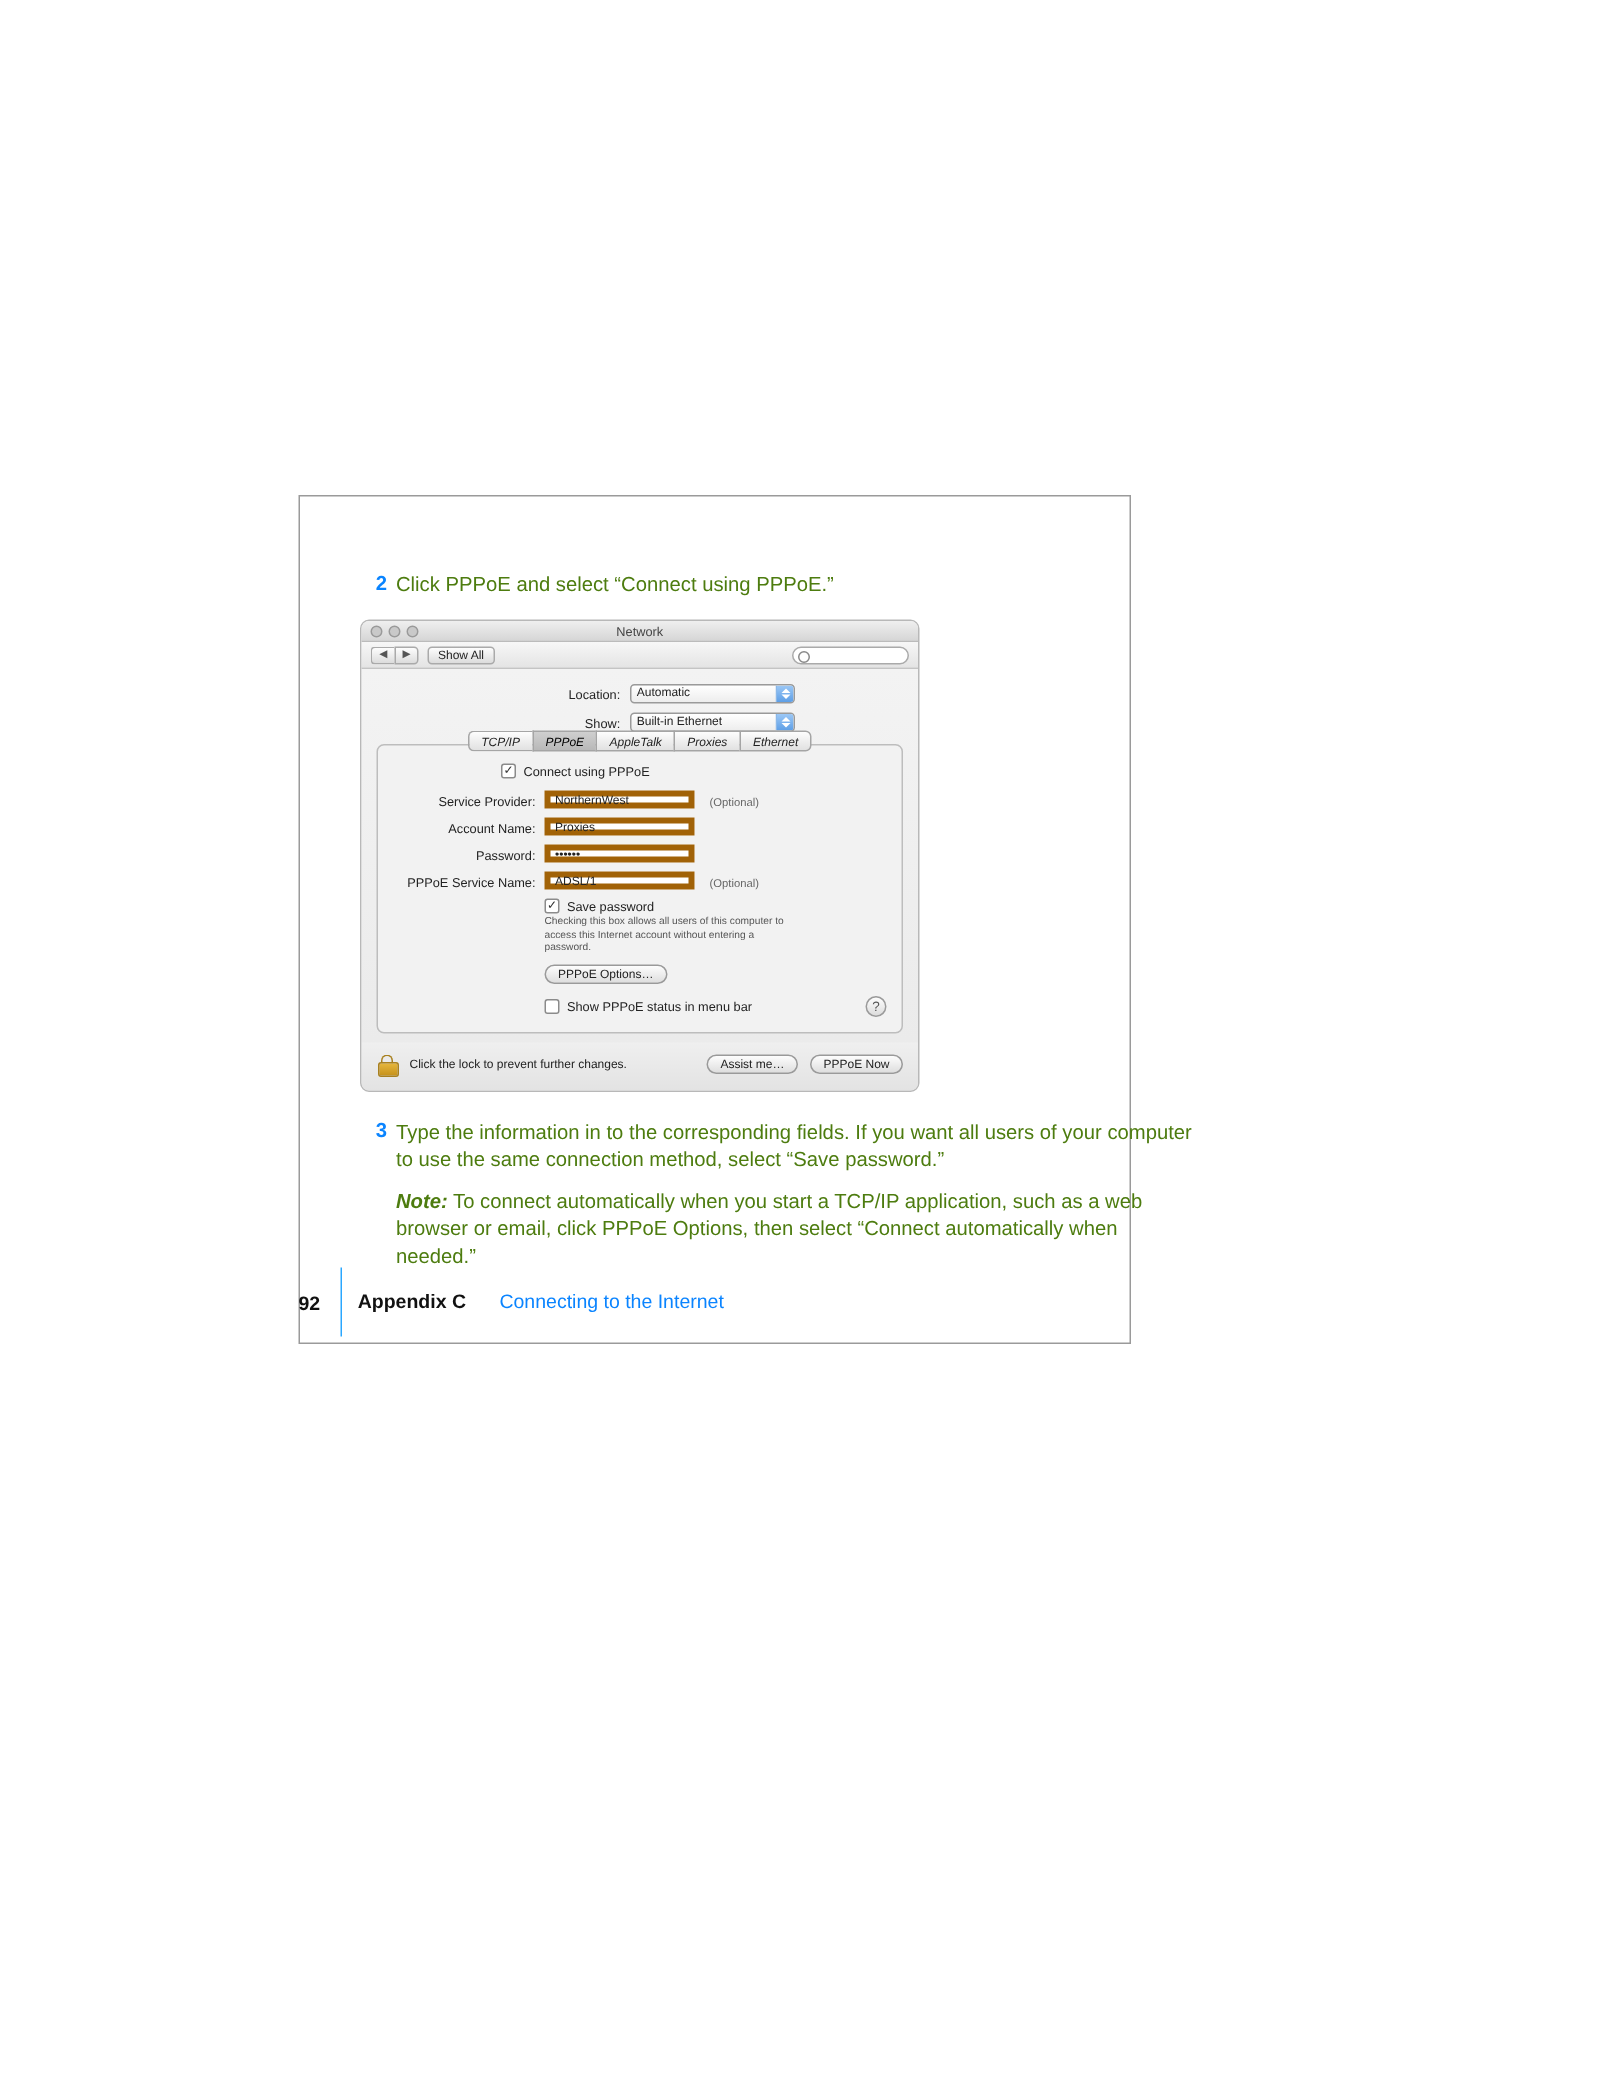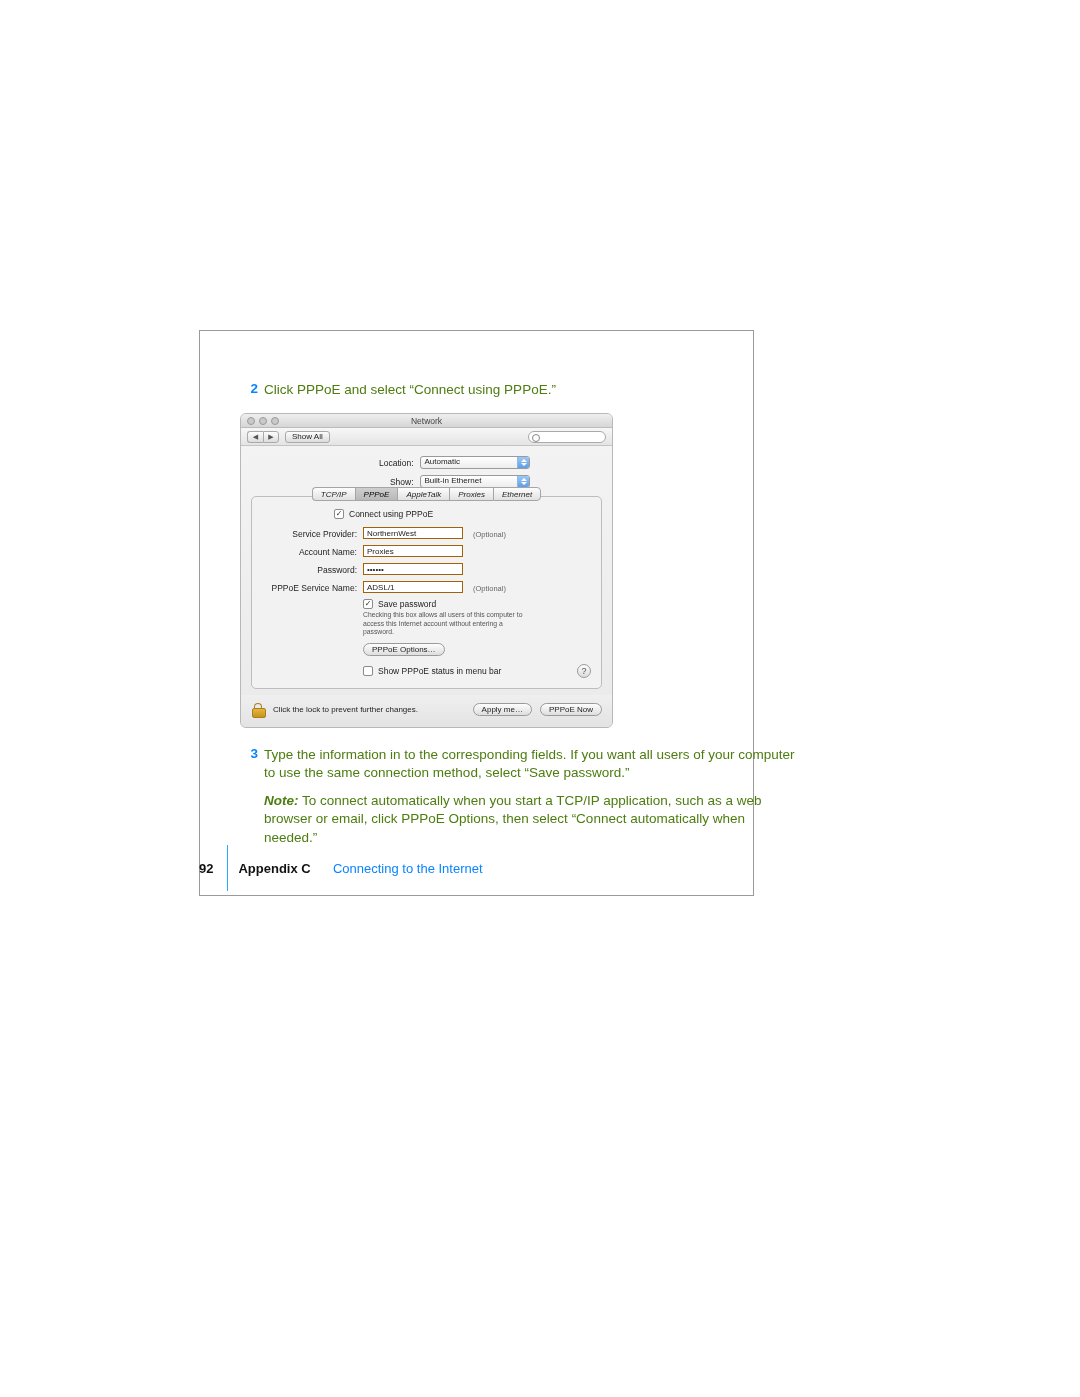--- a/index.html
+++ b/index.html
@@ -89,21 +89,21 @@
   .tab:first-child{ border-radius:4px 0 0 4px;}
   .tab:last-child{ border-right:1px solid #a5a5a5; border-radius:0 4px 4px 0;}
   .tab.active{ background:linear-gradient(#cfcfcf,#b8b8b8); color:#000; }
 
   .check-row{ display:flex; align-items:center; gap:5px; margin:4px 0 8px 72px;}
   .chk{ width:10px; height:10px; border:1px solid #8b8b8b; border-radius:2px; background:#fff; display:inline-flex; align-items:center; justify-content:center; font-size:8px; color:#333;}
   .chk.checked::after{ content:"✓"; font-size:8px; line-height:8px; }
   .field-row{ display:flex; align-items:flex-end; gap:6px; margin-bottom:6px;}
   .field-label{ width:95px; text-align:right; font-size:8.5px;}
   .field-input{
-    width:100px; height:12px; border:1px solid #a16207; background:#fff;
+    width:100px; height:12px; border:4px solid #a16207; background:#fff;
     font-size:8px; padding:0 3px; display:flex; align-items:center;
   }
   .optional{ font-size:7.5px; color:#666; margin-left:4px;}
   .hint{ font-size:6.8px; color:#555; margin:2px 0 6px 101px; line-height:1.25; max-width:170px;}
   .aqua-btn{
     padding:1px 8px; font-size:8px; background:linear-gradient(#fdfdfd,#dedede);
     border:1px solid #9a9a9a; border-radius:9px; display:inline-flex; align-items:center;
     height:13px;
   }
   .opts-row{ margin:4px 0 8px 101px;}
@@ -230,21 +230,21 @@
           <span>Show PPPoE status in menu bar</span>
           <span class="helpbtn">?</span>
         </div>
       </div>
     </div>
 
     <div class="footer-bar">
       <span class="lock"></span>
       <span class="footer-text">Click the lock to prevent further changes.</span>
       <div class="footer-btns">
-        <span class="aqua-btn">Apply me…</span>
+        <span class="aqua-btn">Assist me…</span>
         <span class="aqua-btn">PPPoE Now</span>
       </div>
     </div>
   </div>
 
   <div class="step-row">
     <div class="step-num">3</div>
     <div class="step-text">Type the information in to the corresponding fields. If you want all users of your computer to use the same connection method, select “Save password.”</div>
   </div>
 

